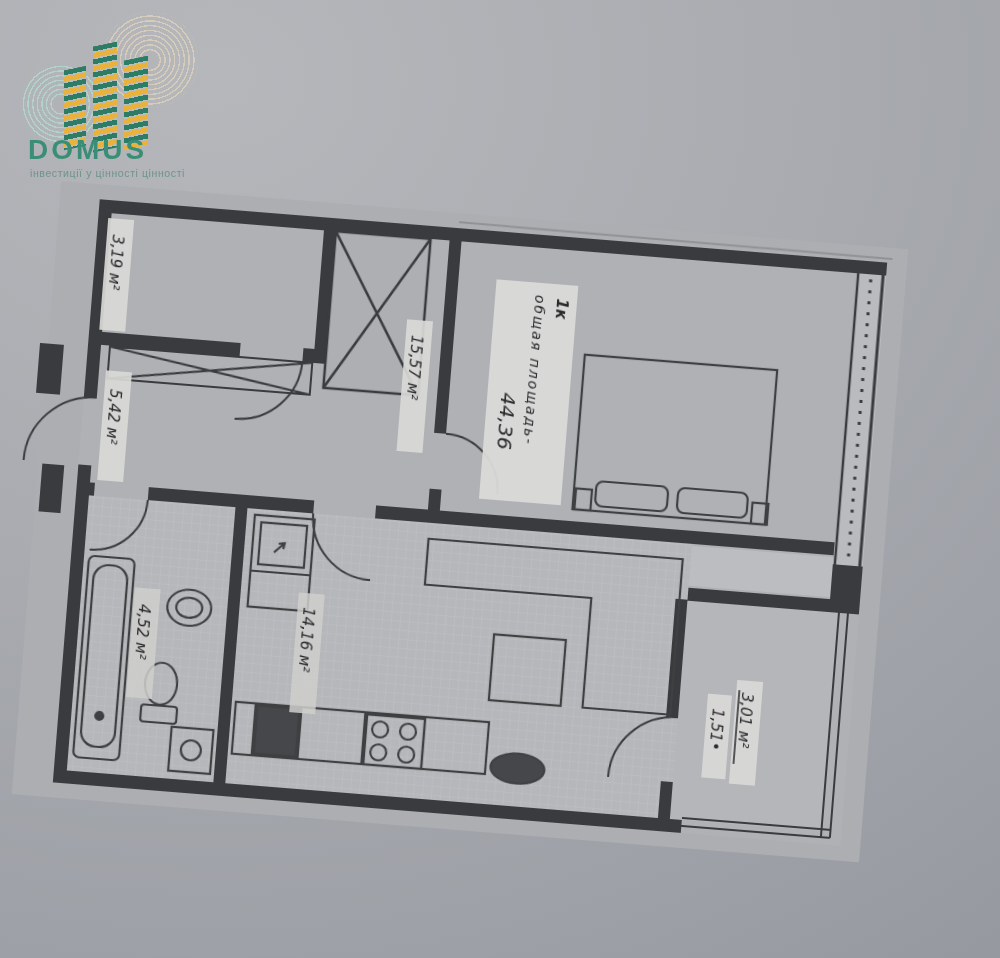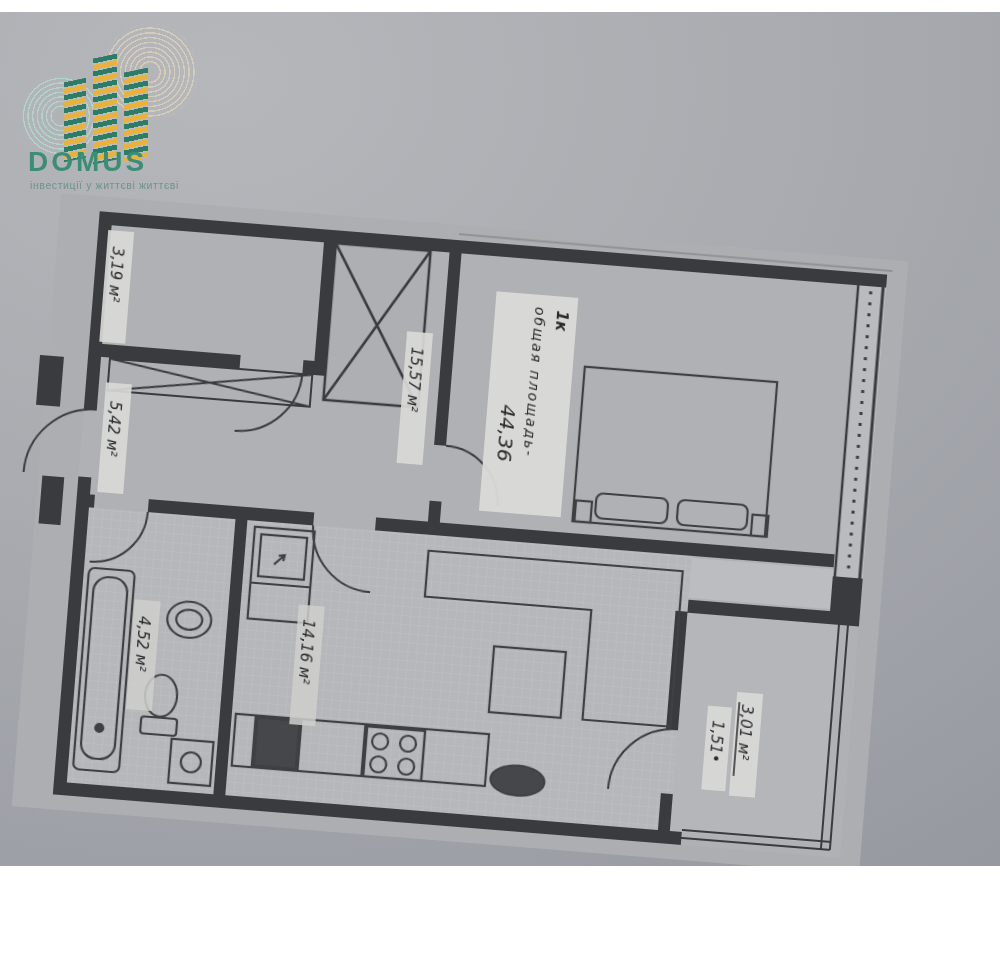--- a/index.html
+++ b/index.html
@@ -1,20 +1,19 @@
 <!DOCTYPE html>
 <html><head>
 <meta charset="utf-8">
 <style>
   html,body{margin:0;padding:0;}
   .screenshot{
-    position:relative;width:1000px;height:854px;overflow:hidden;
+    position:relative;width:1000px;height:958px;overflow:hidden;
     background: radial-gradient(140% 125% at 22% 8%, #b5b7bb 0%, #a9abb0 42%, #9ea1a7 72%, #92959c 100%);
     font-family:"Liberation Sans", sans-serif;
-    margin-top:12px;
   }
   
   .logo{position:absolute;left:8px;top:6px;width:260px;height:185px;}
   .ring{position:absolute;border-radius:50%;}
   .ring.teal{
     left:12px;top:57px;width:82px;height:82px;
     background:
       radial-gradient(circle at 50% 50%, #b0b2b6 0 7px, rgba(0,0,0,0) 7.5px),
       repeating-radial-gradient(circle at 50% 50%, #b4d2ca 0 1.4px, rgba(180,210,202,0.05) 1.4px 4.6px);
   }
@@ -43,21 +42,21 @@
 
 <div class="screenshot">
 
   <div class="logo">
     <div class="ring teal"></div>
     <div class="ring beige"></div>
     <div class="tower t1"></div>
     <div class="tower t2"></div>
     <div class="tower t3"></div>
     <div class="brand">DOMUS</div>
-    <div class="tagline">інвестиції у життєві життєві</div>
+    <div class="tagline">інвестиції у цінності цінності</div>
   </div>
 
   <div class="plan-wrap">
     <svg class="plan-svg" width="930" height="625" viewBox="-120 -20 930 625">
       <defs>
         <pattern id="tile" width="9" height="9" patternUnits="userSpaceOnUse">
           <path d="M9 0H0V9" fill="none" stroke="#c7c8cb" stroke-width="1" opacity="0.55"></path>
         </pattern>
       </defs>
 

